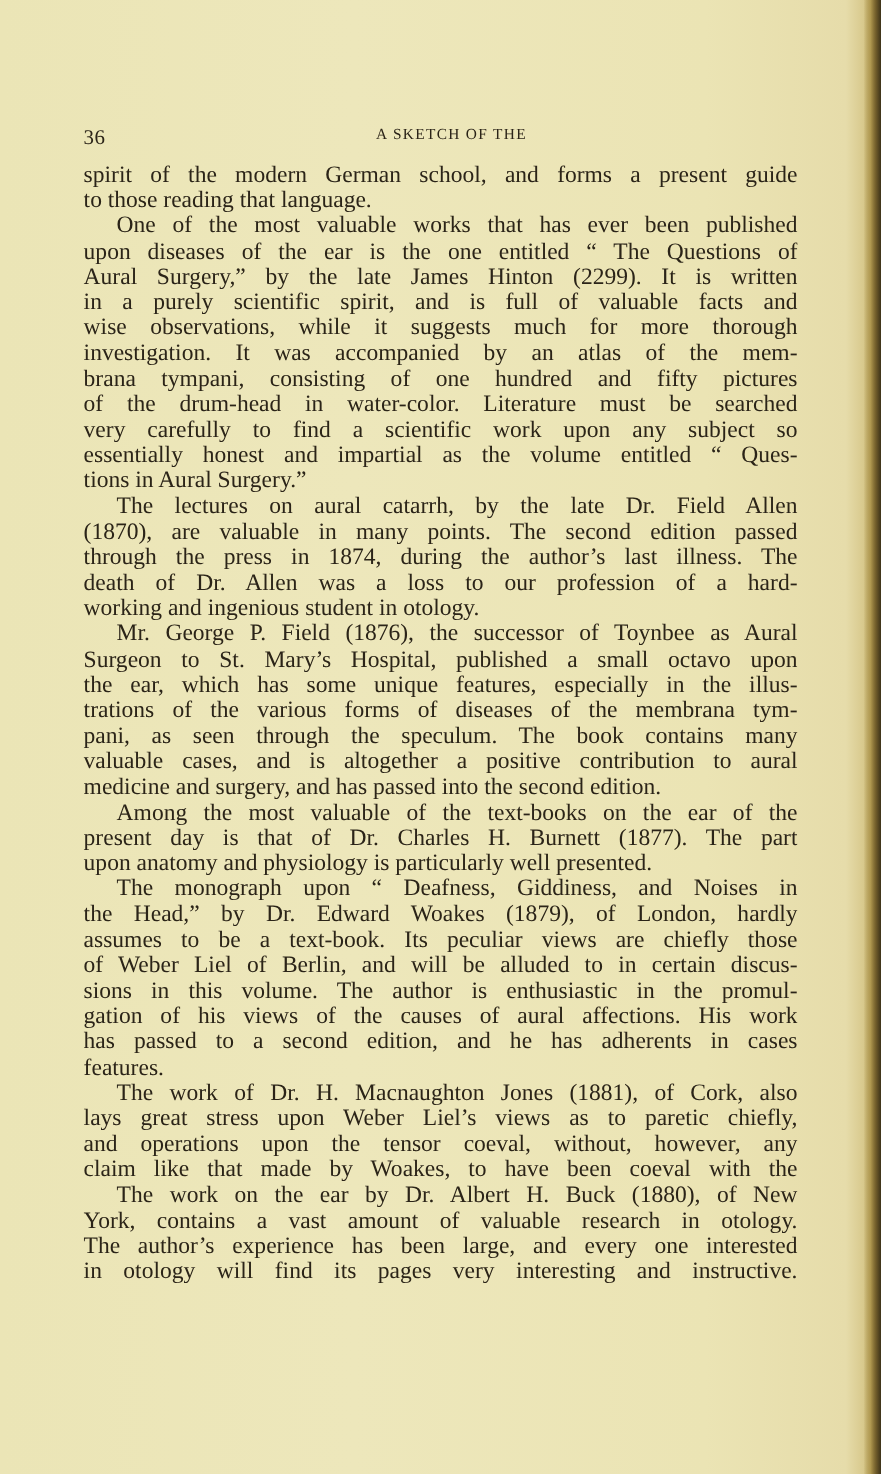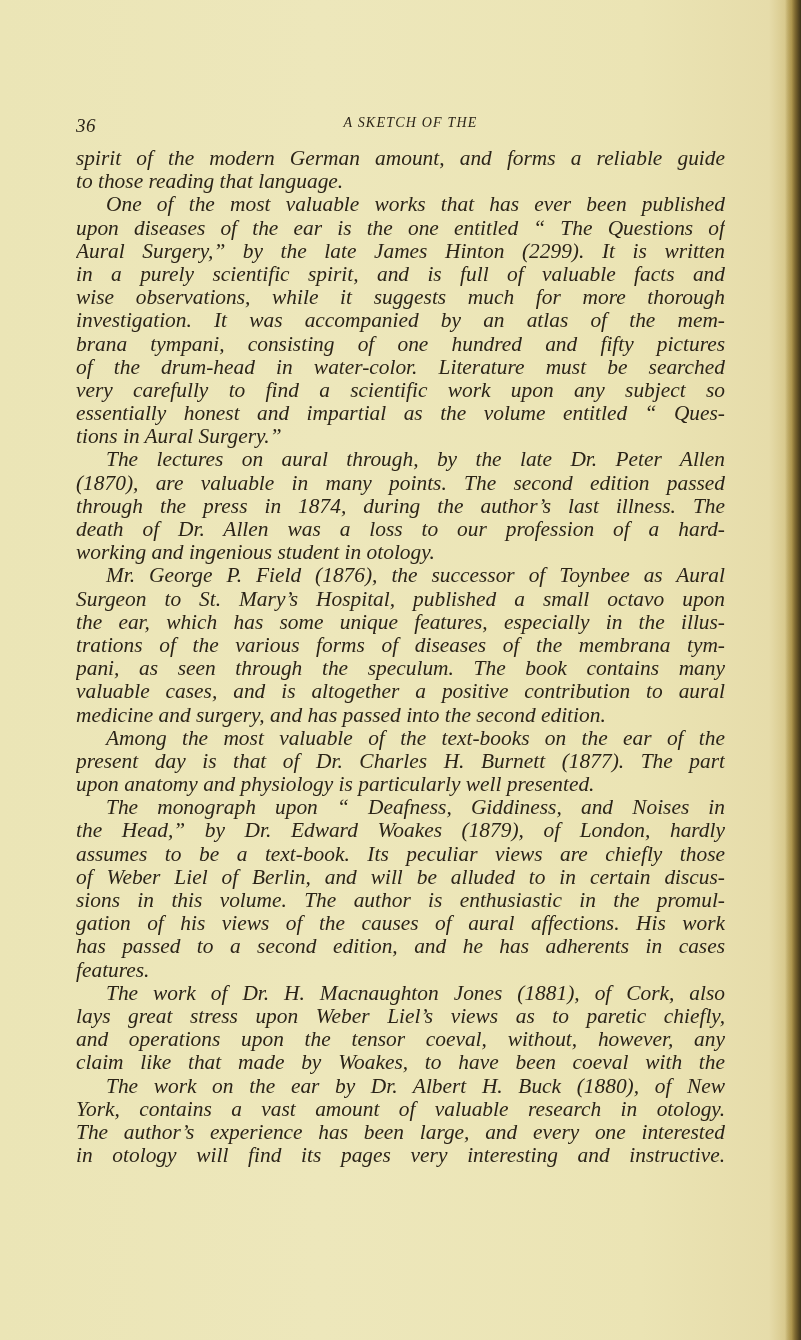--- a/index.html
+++ b/index.html
@@ -15,21 +15,20 @@
       font-family: "DejaVu Serif", "Liberation Serif", serif;
       color: #2b2418;
     }
     .page {
       position: absolute;
       left: 0;
       top: 0;
       width: 801px;
       height: 1340px;
       background: linear-gradient(90deg, #ebe5b6 0%, #ede7bb 40%, #ebe4b4 80%, #e6dcaa 96%, #d8c98d 98%, #b09a55 99%, #6a5a2e 100%);
-      font-style: italic;
     }
     .spine-shadow {
       position: absolute;
       right: 0;
       top: 0;
       width: 16px;
       height: 1340px;
       background: linear-gradient(90deg, rgba(190,170,100,0.0) 0%, rgba(170,145,70,0.6) 40%, rgba(110,90,40,0.9) 70%, rgba(60,50,25,1) 100%);
     }
     .running-head {
@@ -85,34 +84,34 @@
 </head>
 <body>
 
 <div class="page">
   <div class="running-head">
     <span class="page-number">36</span>
     <span class="running-title">A SKETCH OF THE</span>
   </div>
 
   <div class="body-text" id="body-text">
-      <span class="line">spirit of the modern German amount, and forms a reliable guide</span>
+      <span class="line">spirit of the modern German school, and forms a present guide</span>
       <span class="line last">to those reading that language.</span>
       <span class="line indent">One of the most valuable works that has ever been published</span>
       <span class="line">upon diseases of the ear is the one entitled “ The Questions of</span>
       <span class="line">Aural Surgery,” by the late James Hinton (2299).  It is written</span>
       <span class="line">in a purely scientific spirit, and is full of valuable facts and</span>
       <span class="line">wise observations, while it suggests much for more thorough</span>
       <span class="line">investigation.  It was accompanied by an atlas of the mem-</span>
       <span class="line">brana tympani, consisting of one hundred and fifty pictures</span>
       <span class="line">of the drum-head in water-color.  Literature must be searched</span>
       <span class="line">very carefully to find a scientific work upon any subject so</span>
       <span class="line">essentially honest and impartial as the volume entitled “ Ques-</span>
       <span class="line last">tions in Aural Surgery.”</span>
-      <span class="line indent">The lectures on aural through, by the late Dr. Peter Allen</span>
+      <span class="line indent">The lectures on aural catarrh, by the late Dr. Field Allen</span>
       <span class="line">(1870), are valuable in many points.  The second edition passed</span>
       <span class="line">through the press in 1874, during the author’s last illness.  The</span>
       <span class="line">death of Dr. Allen was a loss to our profession of a hard-</span>
       <span class="line last">working and ingenious student in otology.</span>
       <span class="line indent">Mr. George P. Field (1876), the successor of Toynbee as Aural</span>
       <span class="line">Surgeon to St. Mary’s Hospital, published a small octavo upon</span>
       <span class="line">the ear, which has some unique features, especially in the illus-</span>
       <span class="line">trations of the various forms of diseases of the membrana tym-</span>
       <span class="line">pani, as seen through the speculum.  The book contains many</span>
       <span class="line">valuable cases, and is altogether a positive contribution to aural</span>

